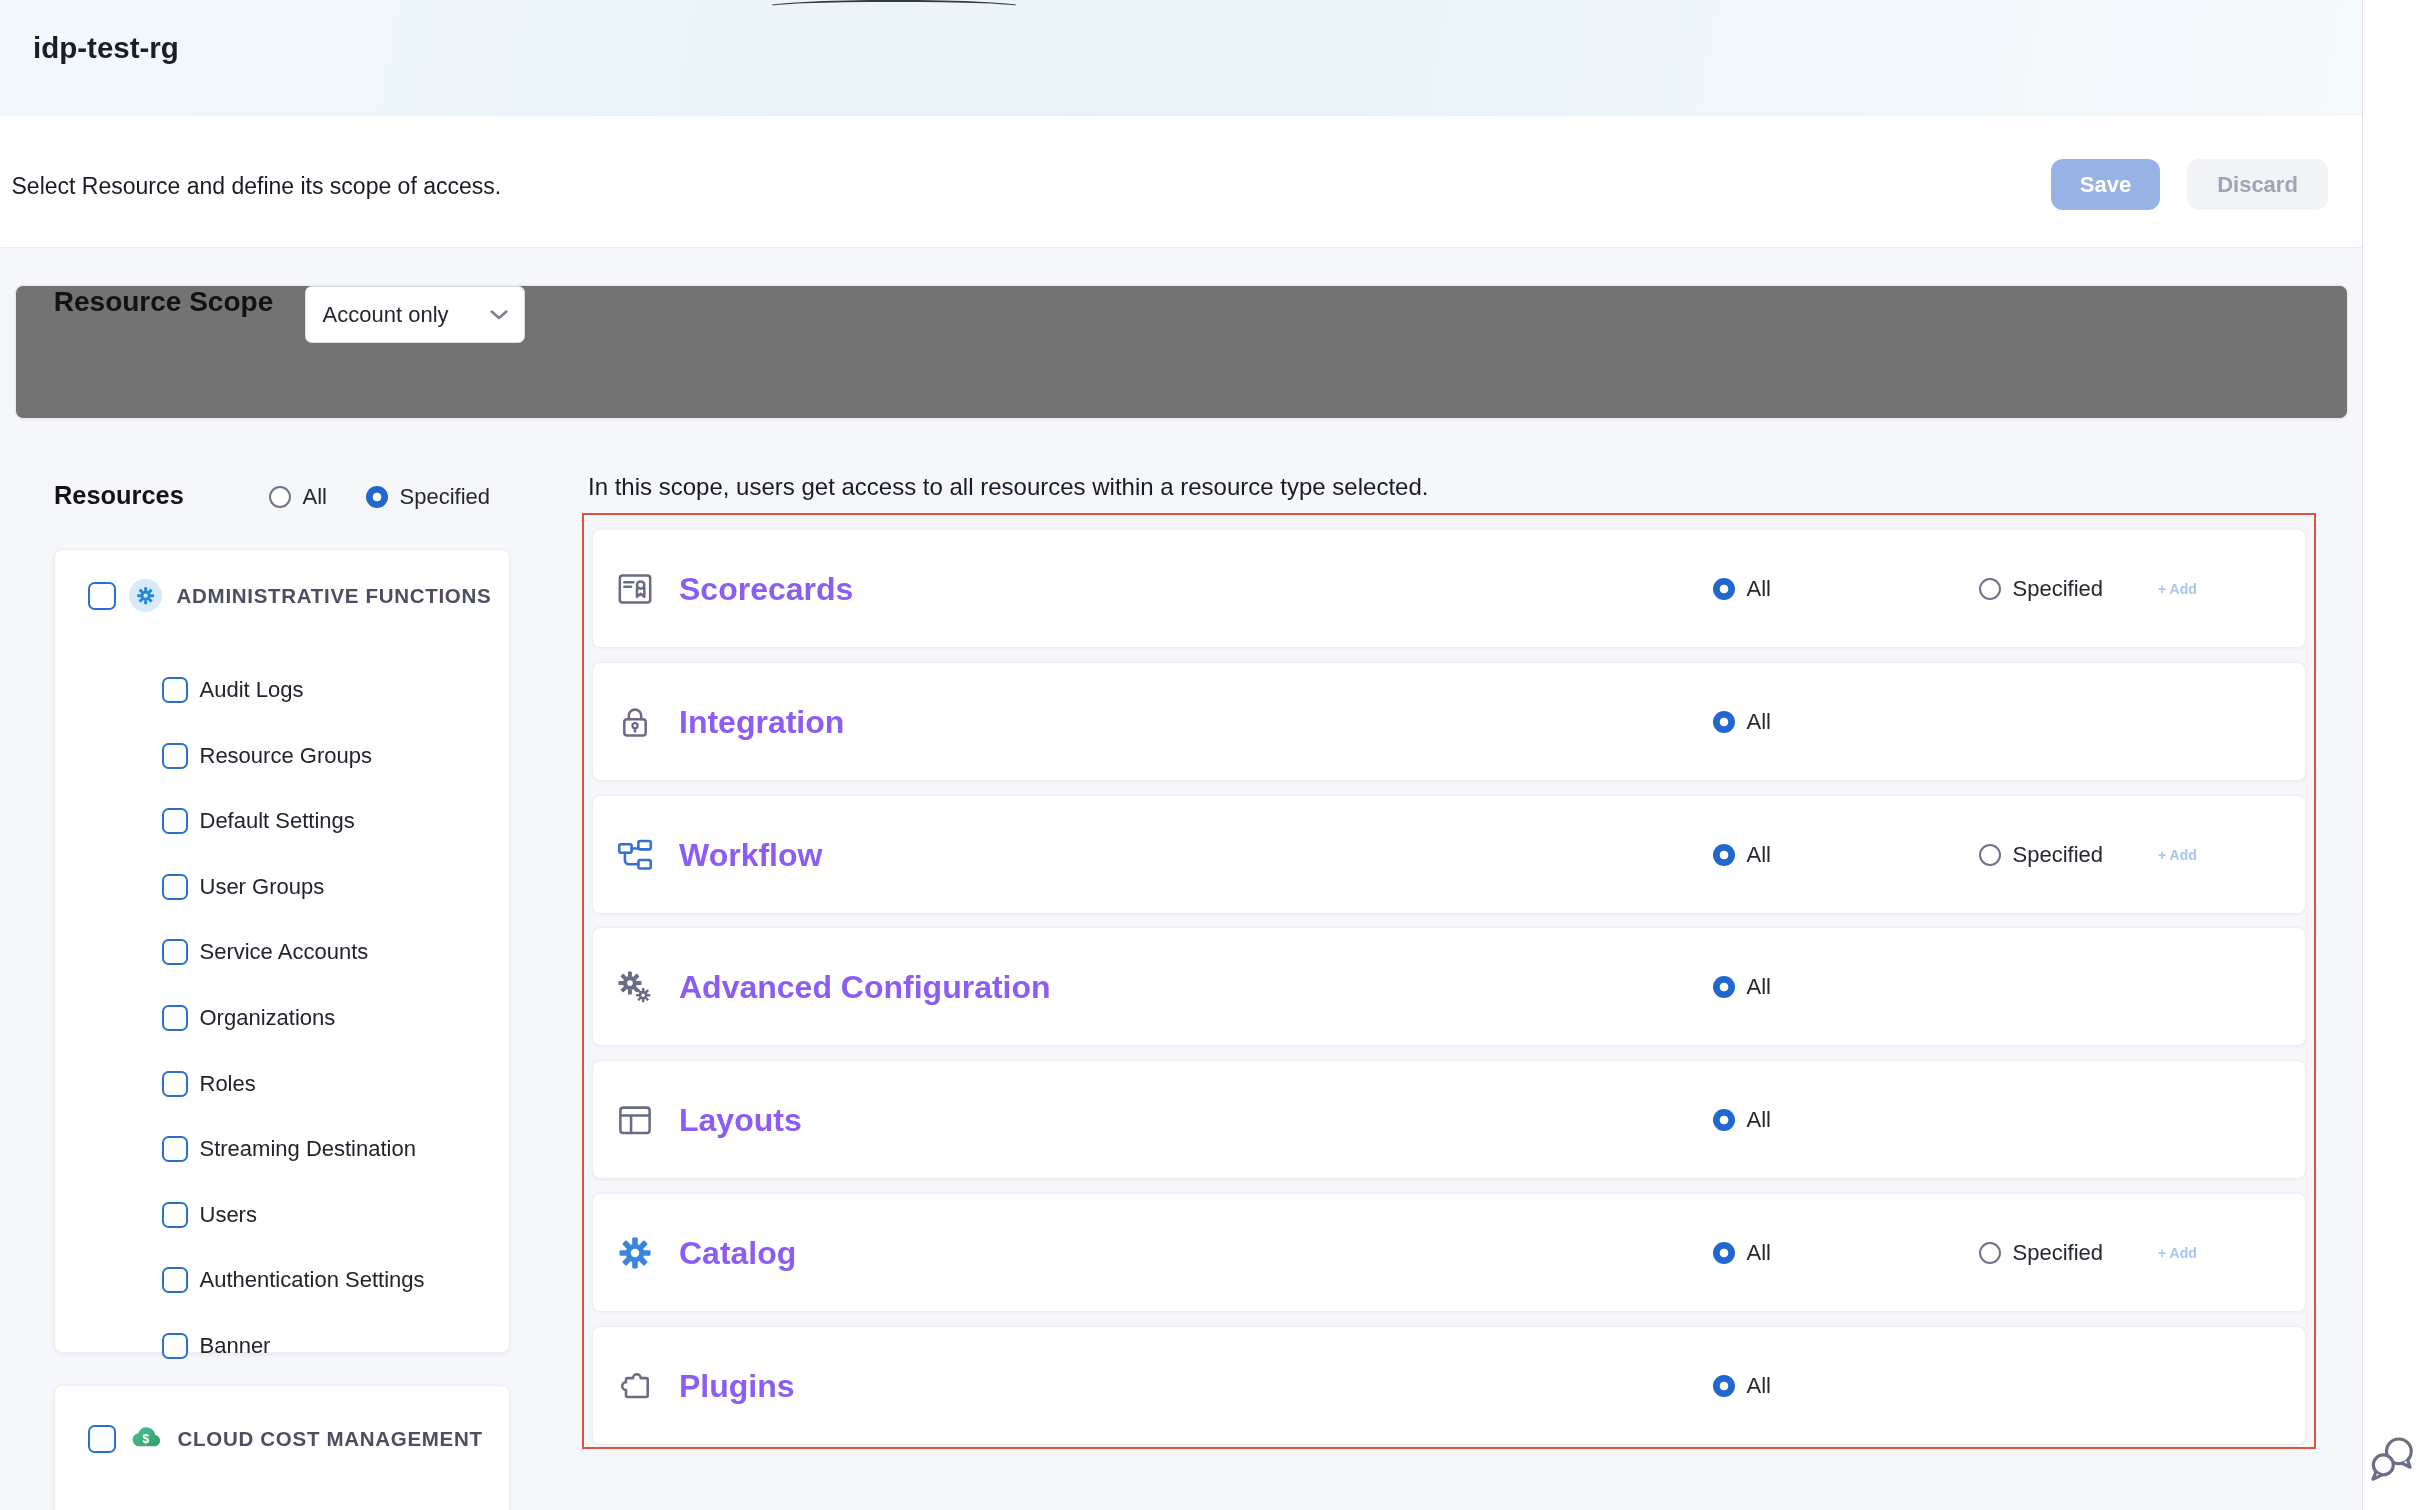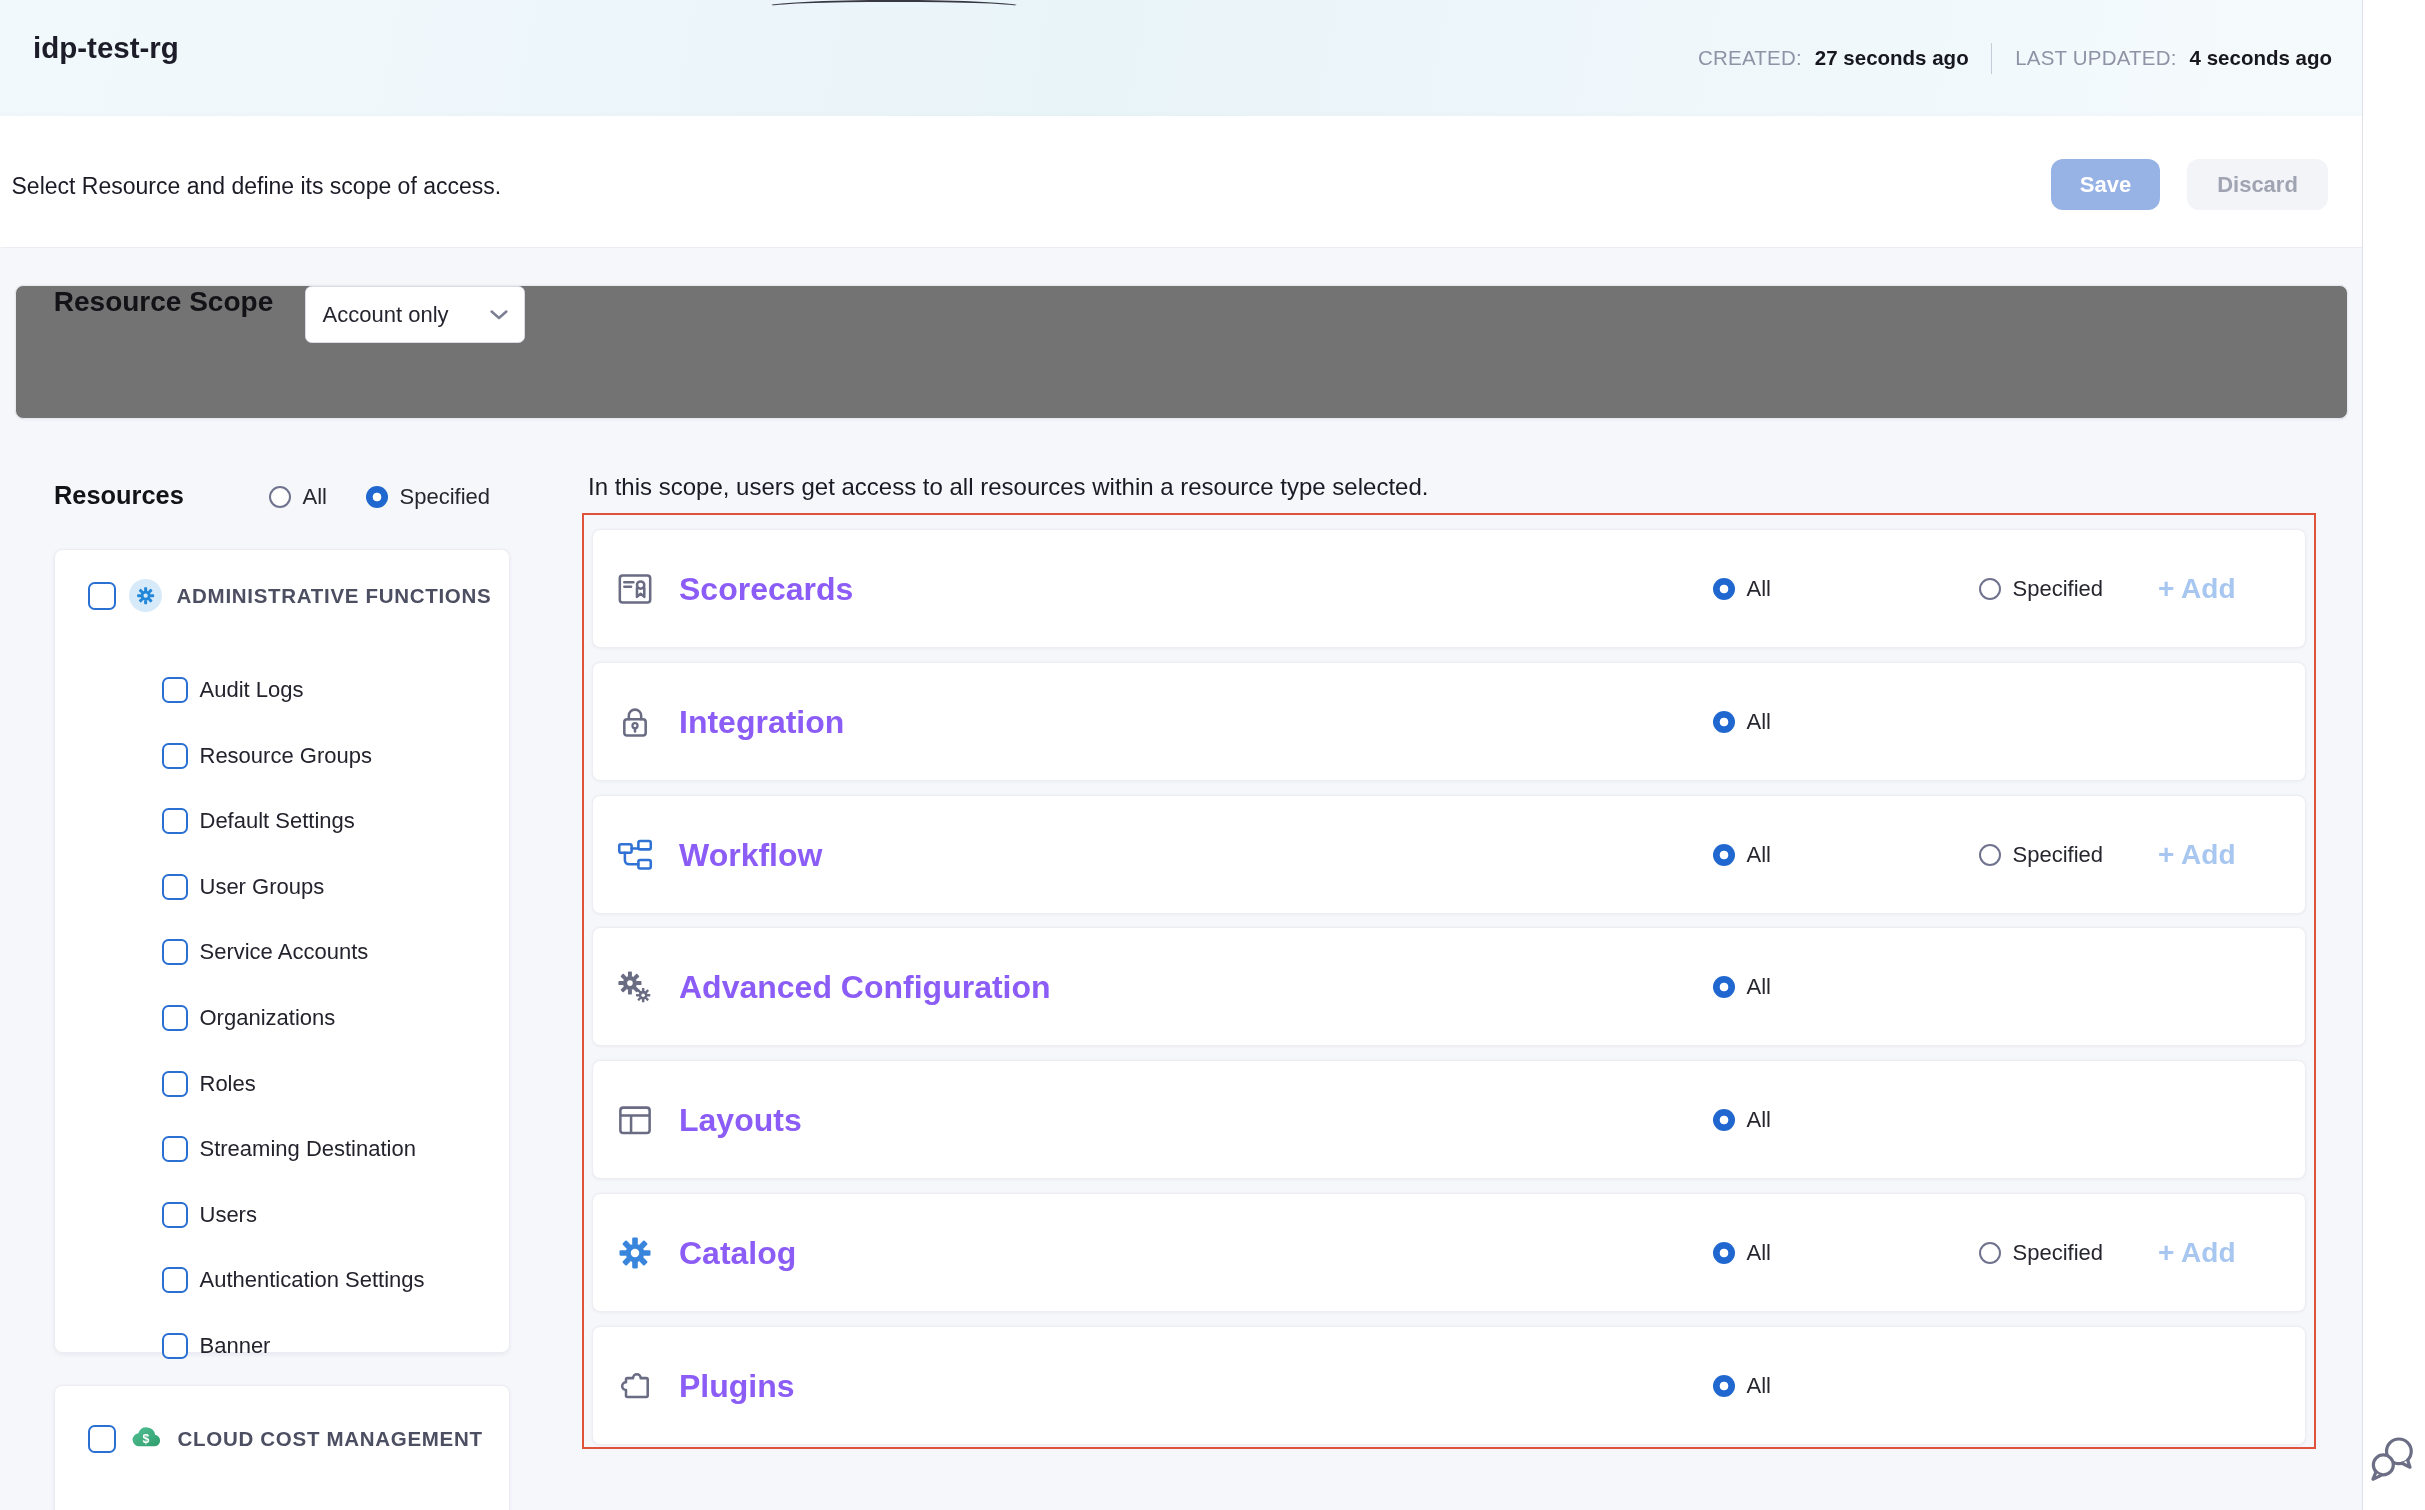--- a/index.html
+++ b/index.html
@@ -70,38 +70,31 @@
   .scope-desc { position:absolute; left:588px; top:473px; font-size:24px; color:#1b1b26; }
   .red-box { position:absolute; left:582px; top:513px; width:1734px; height:936px;
     border:2.5px solid #e0523c; }
   .row-card { position:absolute; left:592px; width:1714px; height:119px; background:#fff;
     border:0.8px solid #ededf3; border-radius:8.2px; box-shadow:0 0.8px 2.5px rgba(40,41,61,.05); }
   .row-icon { position:absolute; left:24px; top:50%; transform:translateY(-50%); width:36px; height:36px; }
   .row-label { position:absolute; left:86px; top:50%; transform:translateY(-50%);
     font-size:32px; font-weight:600; color:#8b5cf6; }
   .opt { position:absolute; top:50%; transform:translateY(-50%); display:flex; align-items:center;
     gap:11.5px; cursor:pointer; }
-  .add-link { position:absolute; top:50%; transform:translateY(-50%); font-size:28px; font-weight:700;
+  .add-link { position:absolute; top:50%; transform:translateY(-50%); font-size:14px; font-weight:700;
     color:#a7c6f0; text-decoration:none; cursor:pointer; }
 
   .chat-widget { position:absolute; left:2367px; top:1433px; width:51px; height:51px; cursor:pointer; }
 </style>
 </head>
 <body>
 
 <div class="header">
   <span class="top-arc"></span>
   <h1 class="page-title">idp-test-rg</h1>
-  <div class="meta">
-    <span class="meta-label">CREATED:</span>
-    <span class="meta-value">27 seconds ago</span>
-    <span class="meta-divider"></span>
-    <span class="meta-label">LAST UPDATED:</span>
-    <span class="meta-value">4 seconds ago</span>
-  </div>
 </div>
 
 <div class="toolbar">
   <div class="toolbar-desc">Select Resource and define its scope of access.</div>
   <button class="btn btn-save">Save</button>
   <button class="btn btn-discard">Discard</button>
 </div>
 
 <div class="main-bg"></div>
 <div class="gutter"></div>

